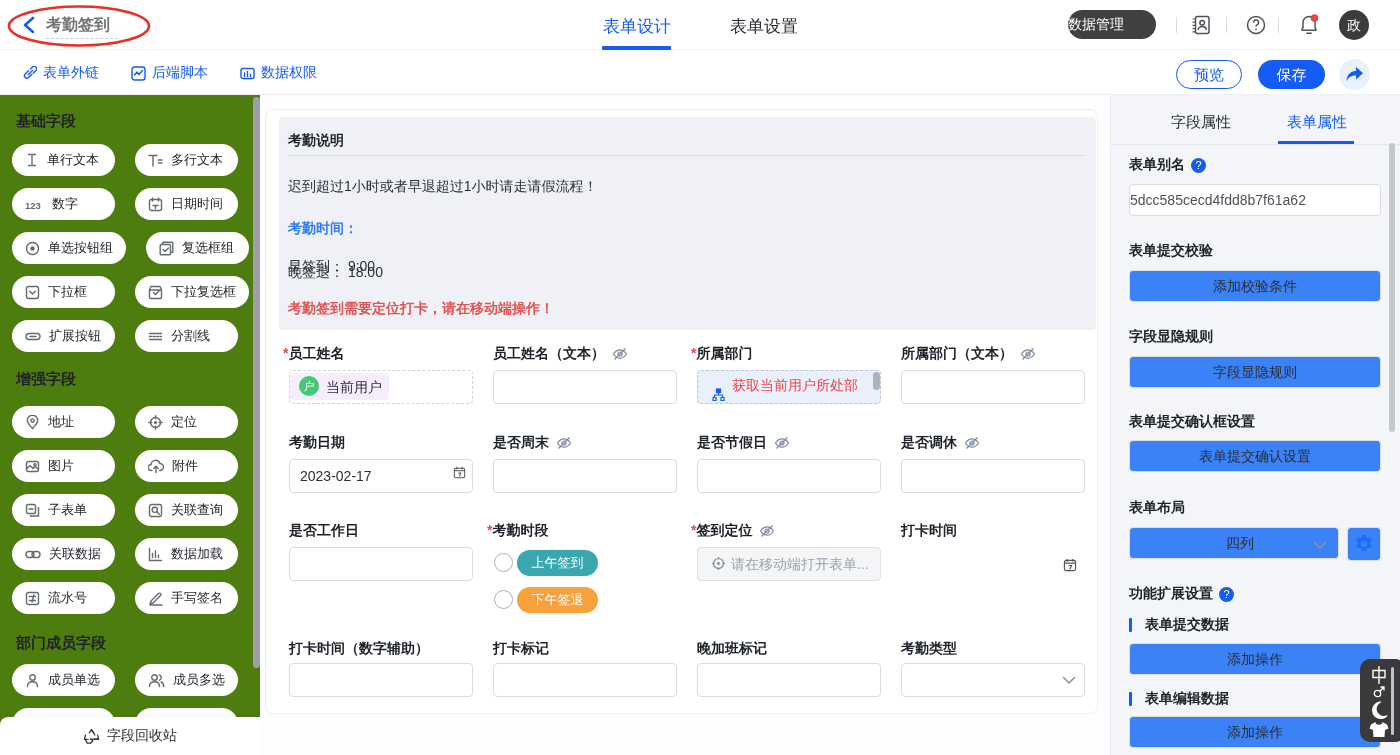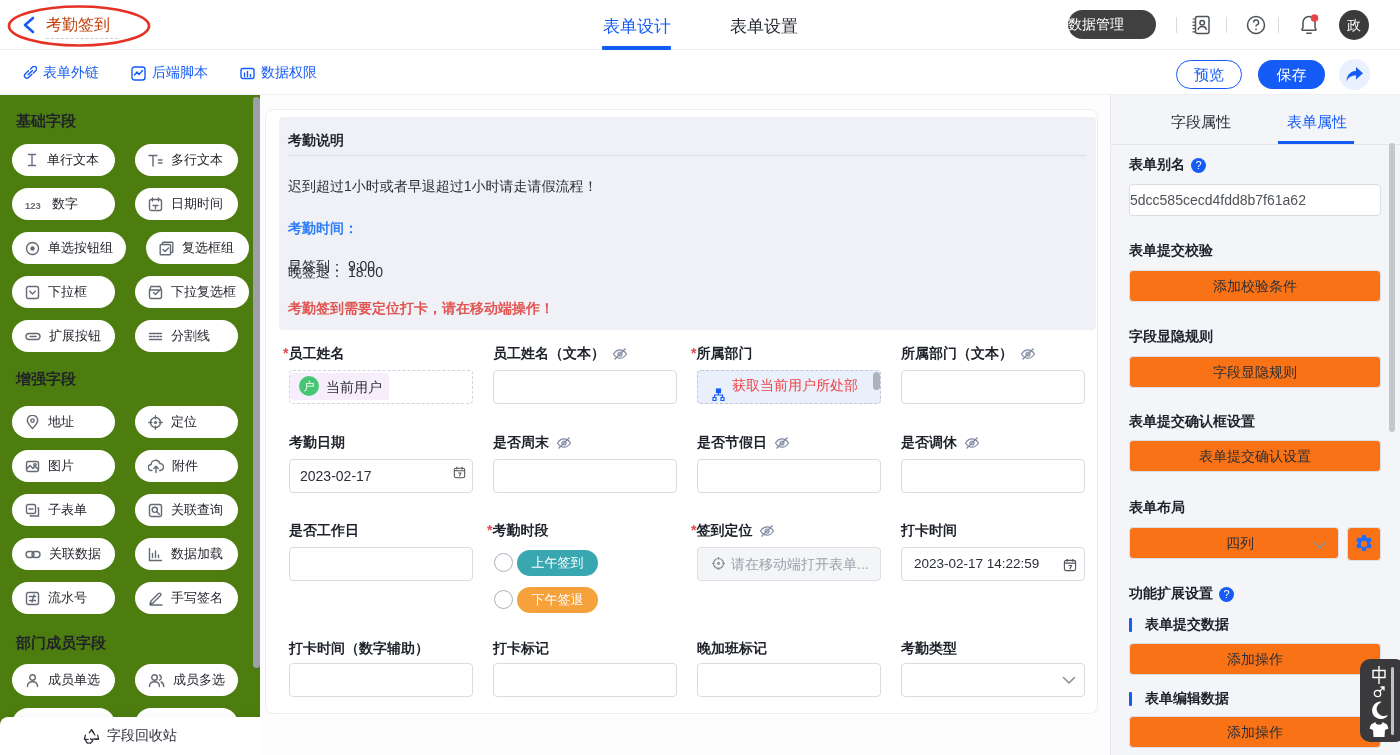--- a/index.html
+++ b/index.html
@@ -1,21 +1,21 @@
 <!DOCTYPE html>
 <html lang="zh"><head>
 <meta charset="UTF-8">
 <style>
 * { margin:0; padding:0; box-sizing:border-box; }
 html,body { width:1400px; height:755px; overflow:hidden; }
 body { font-family:"Liberation Sans", sans-serif; font-size:14px; color:#1f2329; background:#fff; position:relative; }
 .abs { position:absolute; }
 
 .hd { position:absolute; left:0; top:0; width:1400px; height:50px; background:#fff; border-bottom:1px solid #eef0f3; z-index:5; }
-.hd-title { position:absolute; left:46px; top:15px; font-size:16px; color:#c2410c; }
+.hd-title { position:absolute; left:46px; top:15px; font-size:16px; color:#737373;font-weight:bold; }
 .hd-dash { position:absolute; left:46px; top:38px; width:72px; border-top:1px dashed #c9cdd4; }
 .tab1 { position:absolute; left:603px; top:15px; font-size:17px; color:#155bf5; }
 .tab2 { position:absolute; left:730px; top:15px; font-size:17px; color:#272b33; }
 .tab-line { position:absolute; left:602px; top:46px; width:69px; height:4px; background:#155bf5; border-radius:1px; }
 .grnbtn { position:absolute; left:1068px; top:10px; width:88px; height:29px; border-radius:15px; background:#404040; color:#fff; font-size:14px; text-align:left; line-height:29px; }
 .hsep { position:absolute; top:17px; width:1px; height:16px; background:#d8dbe0; }
 .avatar { position:absolute; left:1339px; top:10px; width:30px; height:30px; border-radius:50%; background:#3b3b3d; color:#fff; font-size:14px; text-align:center; line-height:30px; }
 
 .tb { position:absolute; left:0; top:51px; width:1400px; height:44px; background:#fff; border-bottom:1px solid #eef0f3; z-index:5; }
 .tblink { position:absolute; top:13px; display:flex; align-items:center; gap:6px; color:#155bf5; font-size:14px; }
@@ -36,21 +36,21 @@
 .flabel { position:absolute; font-size:14px; font-weight:700; color:#1d2129; white-space:nowrap; display:flex; align-items:center; gap:7px; }
 .flabel .req { color:#e5484d; font-weight:700; }
 .finput { position:absolute; width:184px; height:34px; background:#fff; border:1px solid #d9dce3; border-radius:4px; }
 .fdash { position:absolute; width:184px; height:34px; border:1px dashed #cfd3db; border-radius:4px; }
 
 .rp { position:absolute; left:1110px; top:95px; width:290px; height:660px; background:#f3f5f8; border-left:1px solid #e8eaee; }
 .rp-tab { position:absolute; top:18px; font-size:15px; }
 .rp-line { position:absolute; left:167px; top:46px; width:76px; height:3px; background:#155bf5; }
 .rp-border { position:absolute; left:0; top:49px; width:290px; height:1px; background:#e4e6ea; }
 .rlabel { position:absolute; left:18px; font-size:14px; font-weight:700; color:#1d2129; display:flex; align-items:center; gap:6px; }
-.rbtn { position:absolute; left:18px; width:252px; height:32px; background:#f97316; border:1px solid #dcdfe5; border-radius:4px; font-size:14px; color:#2a2e36; text-align:center; line-height:30px; }
+.rbtn { position:absolute; left:18px; width:252px; height:32px; background:#3b82f6; border:1px solid #dcdfe5; border-radius:4px; font-size:14px; color:#2a2e36; text-align:center; line-height:30px; }
 .rinput { position:absolute; left:18px; width:252px; height:32px; background:#fff; border:1px solid #d9dce3; border-radius:4px; font-size:14px; color:#4e5359; line-height:30px; }
 .qmark { display:inline-flex; width:15px; height:15px; border-radius:50%; background:#155bf5; color:#fff; font-size:11px; align-items:center; justify-content:center; font-weight:400; }
 .bluebar { display:inline-block; width:3px; height:14px; background:#155bf5; margin-right:7px; border-radius:1px; }
 .rp-sbar { position:absolute; left:278px; top:48px; width:6px; height:289px; background:#c4c7cd; border-radius:3px; }
 .widget { position:absolute; left:1360px; top:659px; width:45px; height:83px; background:#3a3a3c; border-radius:10px; z-index:9; }
 </style>
 </head>
 <body>
 
 <div class="hd">
@@ -307,21 +307,20 @@
   <div class="abs" style="left:257px;top:455px;width:81px;height:26px;border-radius:13px;background:#38a7b0;color:#fff;font-size:13px;text-align:center;line-height:26px;">上午签到</div>
   <div class="abs" style="left:234px;top:495px;width:19px;height:19px;border-radius:50%;border:1.5px solid #aab0bc;background:#fff;"></div>
   <div class="abs" style="left:257px;top:492px;width:81px;height:26px;border-radius:13px;background:#f6a13c;color:#fff;font-size:13px;text-align:center;line-height:26px;">下午签退</div>
   <div class="abs" style="left:437px;top:452px;width:184px;height:34px;background:#f4f5f6;border:1px solid #dcdfe4;border-radius:4px;"></div>
   <svg class="abs" style="left:451px;top:461px" width="15" height="15" viewBox="0 0 15 15" fill="none" stroke="#868d98" stroke-width="1.2">
       <circle cx="7.5" cy="7.5" r="5"></circle>
       <circle cx="7.5" cy="7.5" r="1.4" fill="#868d98" stroke="none"></circle>
       <path d="M7.5 1 v2.5 M7.5 11.5 v2.5 M1 7.5 h2.5 M11.5 7.5 h2.5"></path>
     </svg>
   <div class="abs" style="left:471px;top:461px;font-size:14px;color:#9aa1ab;">请在移动端打开表单...</div>
-  <div class="finput" style="left:641px;top:452px;font-size:13.5px;color:#2a2e36;line-height:32px;padding-left:12px;">2023-02-17 14:22:59</div>
   <svg class="abs" style="left:803px;top:463px" width="14" height="14" viewBox="0 0 15 15" fill="none" stroke="#4e5358" stroke-width="1.2">
       <rect x="1.5" y="2.5" width="12" height="11" rx="2"></rect>
       <path d="M4.5 1 v3 M10.5 1 v3 M1.5 5.5 h12"></path>
       <path d="M6 8 h3 l-1.5 4"></path>
     </svg>
 
   <div class="flabel" style="left:29px;top:545px">打卡时间（数字辅助）</div>
   <div class="flabel" style="left:233px;top:545px">打卡标记</div>
   <div class="flabel" style="left:437px;top:545px">晚加班标记</div>
   <div class="flabel" style="left:641px;top:545px">考勤类型</div>

